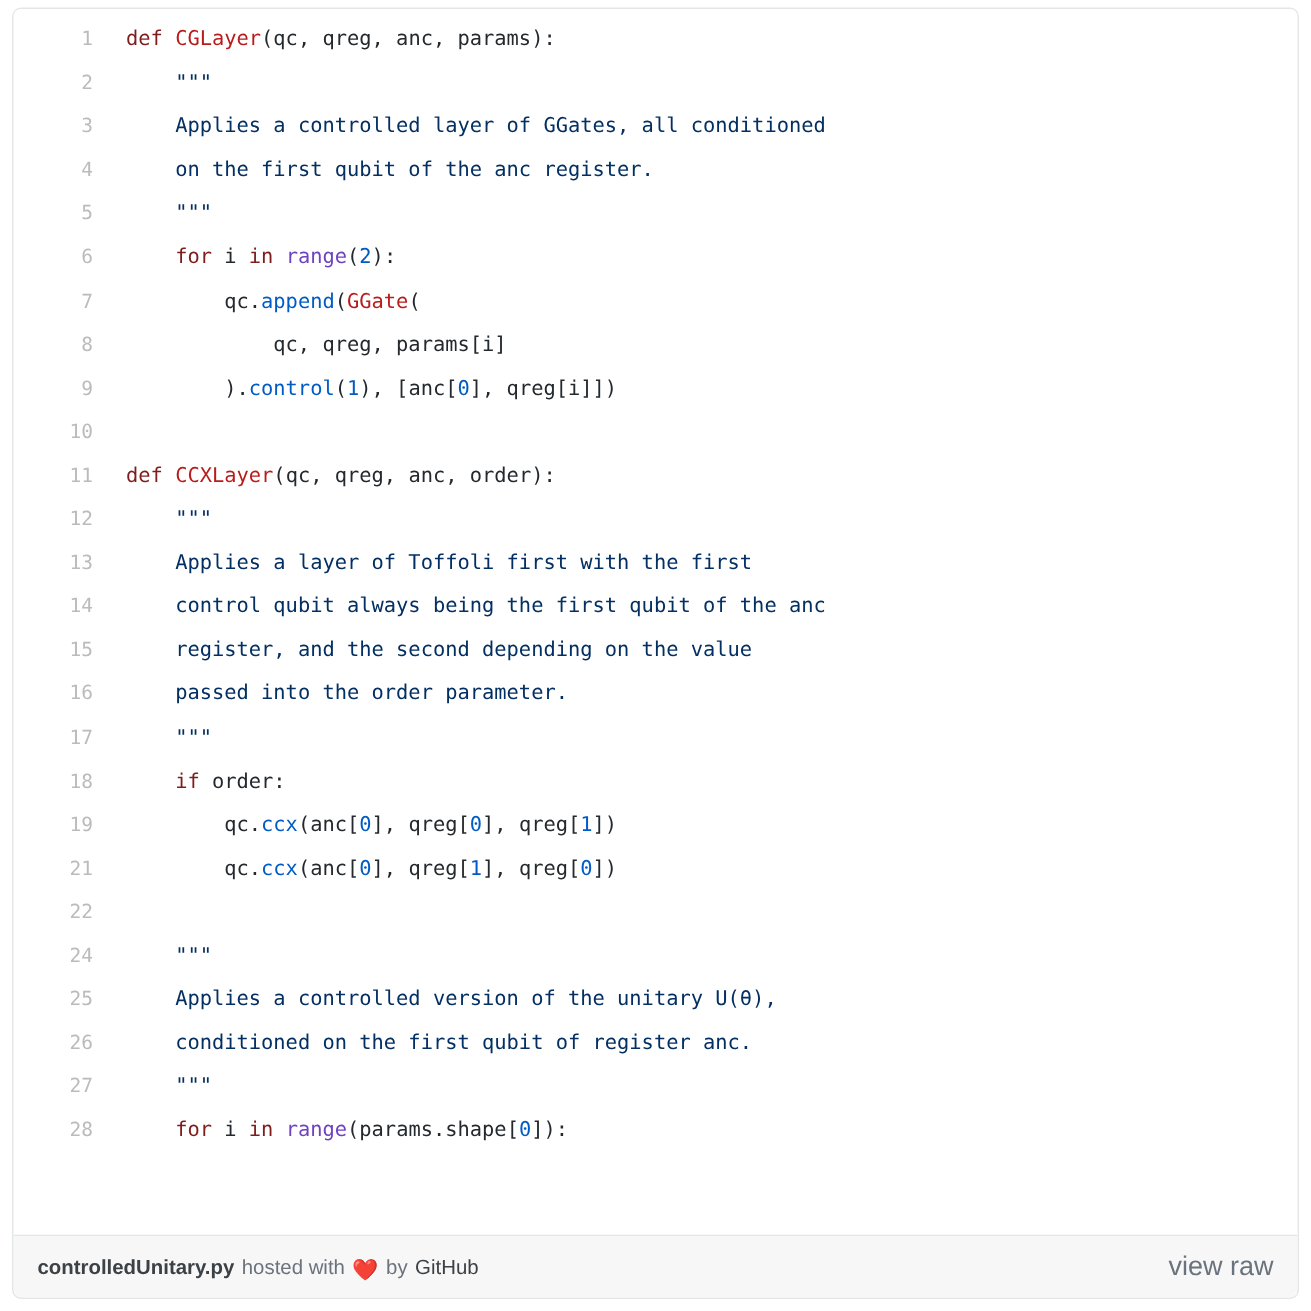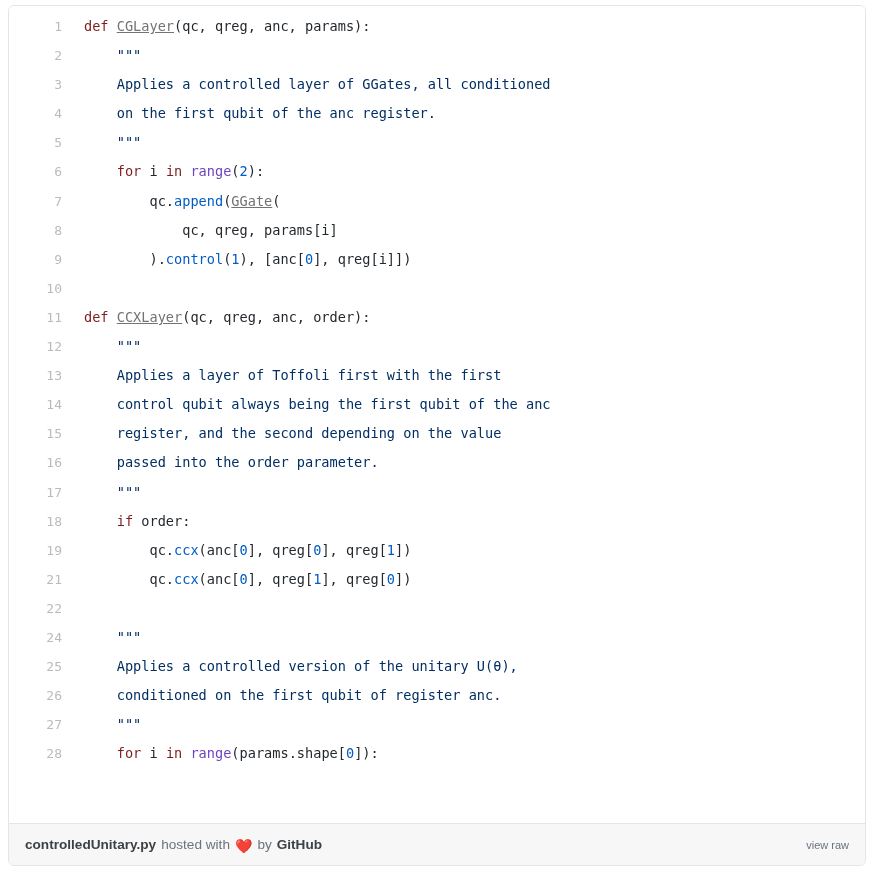--- a/index.html
+++ b/index.html
@@ -66,21 +66,21 @@
     font-family: "DejaVu Sans Mono", "Liberation Mono", monospace;
     font-size: 13.6px;
     line-height: 27.1px;
     color: #24292e;
     white-space: pre;
     overflow: hidden;
   }
 
   .tok-k   { color: #7f1d1d; }   
   .tok-fn  { color: #6f42c1; }   
-  .tok-e   { color: #737373; text-decoration: underline; }   
+  .tok-e   { color: #b91c1c; }   
   .tok-c   { color: #005cc5; }   
   .tok-s   { color: #032f62; }   
   .tok-p   { color: #24292e; }   
 
   .footer {
     flex: 0 0 auto;
     height: 42px;
     border-top: 1px solid #e3e6e8;
     background: #f7f7f7;
     display: flex;
@@ -99,35 +99,35 @@
     align-items: center;
     gap: 5px;
   }
 
   .footer-left .fname {
     font-weight: bold;
     color: #3c4146;
   }
 
   .footer-left .gh {
-    font-weight: bold;
+    font-weight: normal;
     color: #3c4146;
   }
 
   .heart-icon {
     font-size: 14px;
     line-height: 1;
     color: #e8393e;
     display: inline-block;
     transform: translateY(1px);
   }
 
   .footer-right {
     font-family: "Liberation Sans", sans-serif;
-    font-size: 11px;
+    font-size: 18px;
     color: #6a737d;
     text-decoration: none;
   }
 </style>
 </head>
 <body>
 
 <div id="gist-embed">
 
   <div class="code-area">

